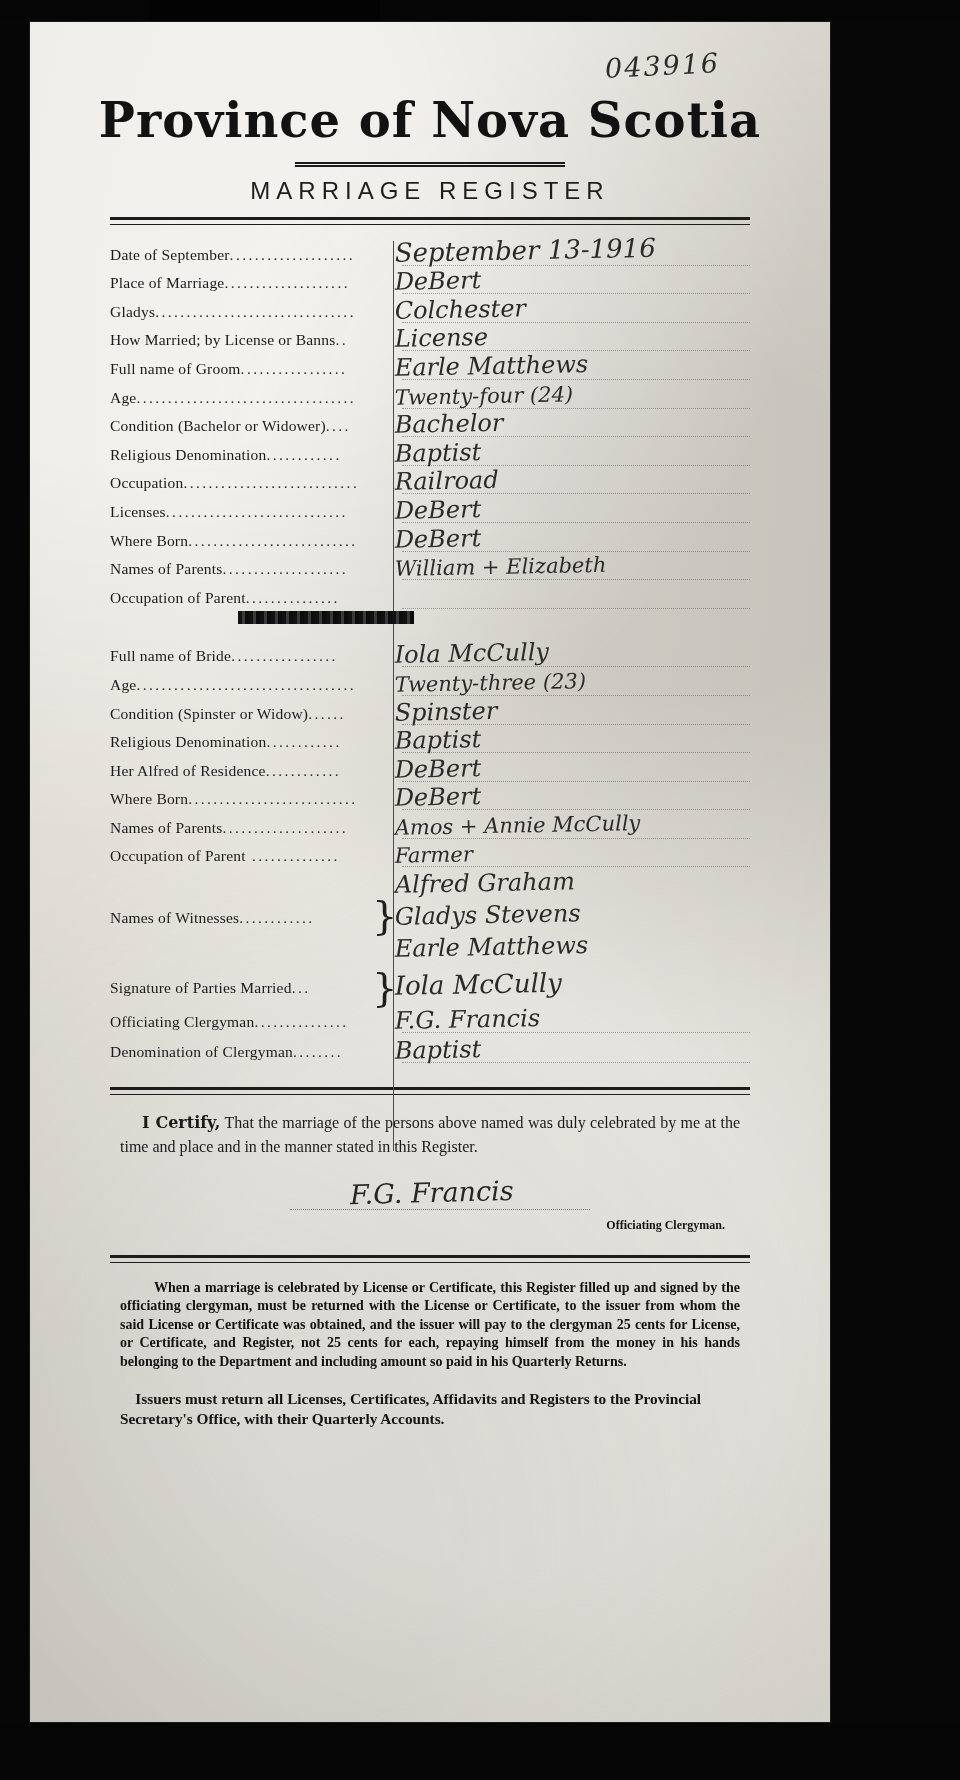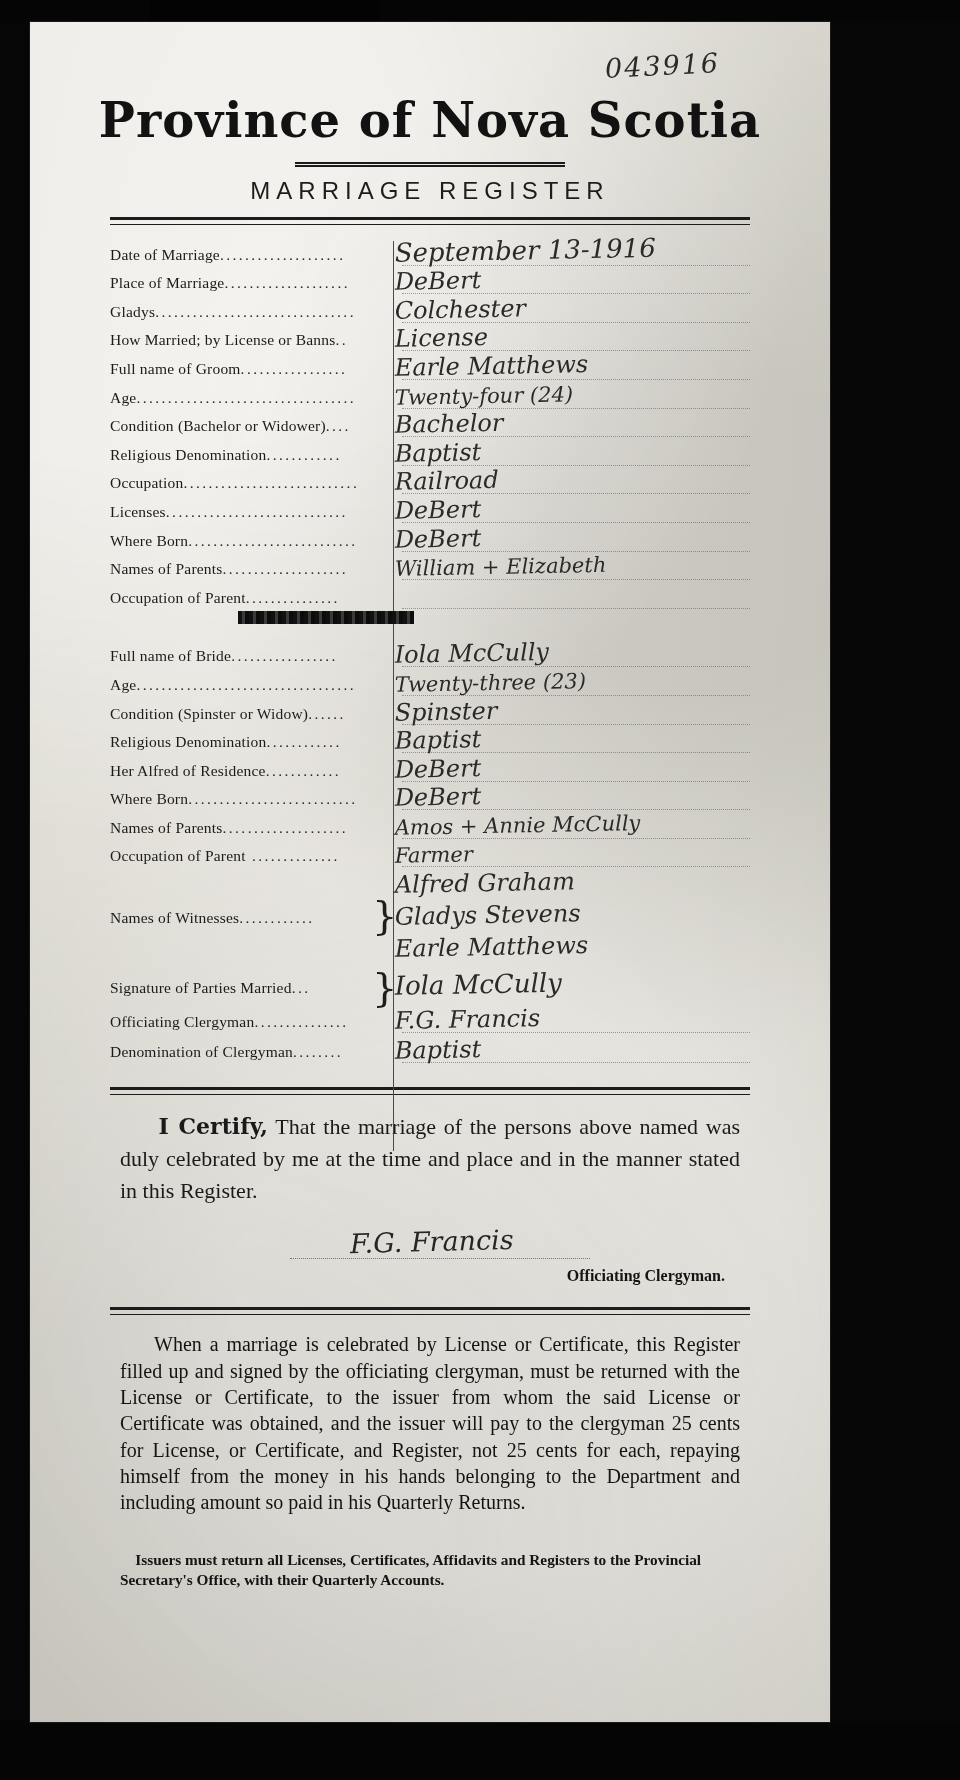--- a/index.html
+++ b/index.html
@@ -199,21 +199,21 @@
     width: 640px;
     margin: 22px auto 0 auto;
     border-top: 3px solid #1c1c1c;
     border-bottom: 1px solid #1c1c1c;
     height: 4px;
   }
   .certify {
     width: 620px;
     margin: 16px auto 0 auto;
     font-family: "Liberation Serif", serif;
-    font-size: 22px;
+    font-size: 16px;
     color: #1a1a1a;
     line-height: 1.45;
     text-align: justify;
   }
   .certify b.fancy {
     font-family: "DejaVu Serif", serif;
     font-weight: bold;
   }
   .sigline {
     width: 620px;
@@ -236,44 +236,44 @@
     color: #262626;
     transform: rotate(-1.5deg);
   }
   .sigcaption {
     width: 620px;
     margin: 2px auto 0 auto;
     text-align: right;
     padding-right: 30px;
     font-family: "Liberation Serif", serif;
     font-weight: bold;
-    font-size: 16px;
+    font-size: 12px;
     color: #141414;
   }
   .rule-dbl3 {
     width: 640px;
     margin: 22px auto 0 auto;
     border-top: 3px solid #1c1c1c;
     border-bottom: 1px solid #1c1c1c;
     height: 4px;
   }
   .note {
     width: 620px;
     margin: 16px auto 16px auto;
     font-family: "Liberation Serif", serif;
-    font-weight: normal;
-    font-size: 20px;
+    font-weight: bold;
+    font-size: 14px;
     color: #141414;
     line-height: 1.32;
     text-align: justify;
   }
   .note .indent { padding-left: 34px; display: inline-block; }
   .note2 {
     width: 620px;
-    margin: 34px auto 0 auto;
+    margin: 18px auto 0 auto;
     font-family: "Liberation Serif", serif;
     font-weight: bold;
     font-size: 15.3px;
     color: #141414;
     line-height: 1.32;
   }
 </style>
 </head>
 <body>
 
@@ -290,21 +290,21 @@
 
     <div class="title">Province of Nova Scotia</div>
     <div class="rule-short"></div>
     <div class="subtitle">MARRIAGE REGISTER</div>
     <div class="rule-wide"></div>
 
     <div class="register">
       <div class="vline"></div>
 
       <div class="row">
-        <div class="lbl"><span>Date of Marriage</span><span class="dots">....................</span></div>
+        <div class="lbl"><span>Date of September</span><span class="dots">....................</span></div>
         <div class="val lg">September 13-1916</div>
       </div>
       <div class="row">
         <div class="lbl"><span>Place of Marriage</span><span class="dots">....................</span></div>
         <div class="val">DeBert</div>
       </div>
       <div class="row">
         <div class="lbl"><span>Gladys</span><span class="dots">................................</span></div>
         <div class="val">Colchester</div>
       </div>

